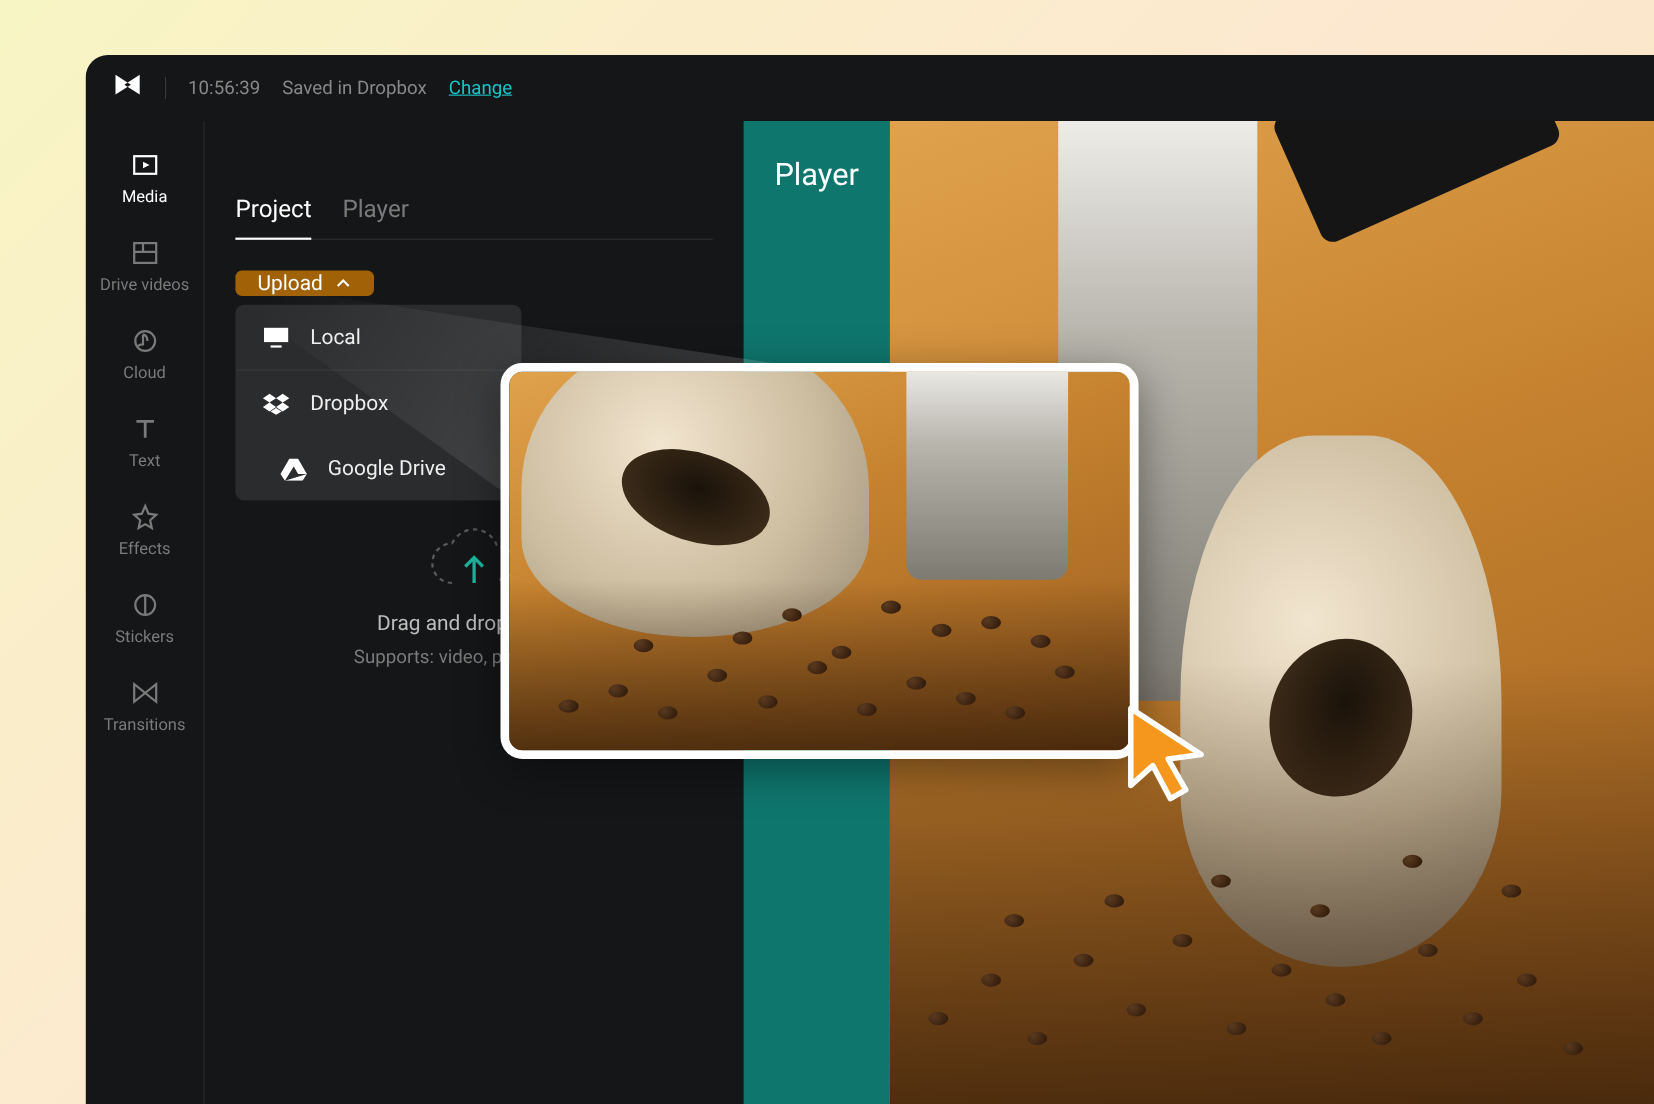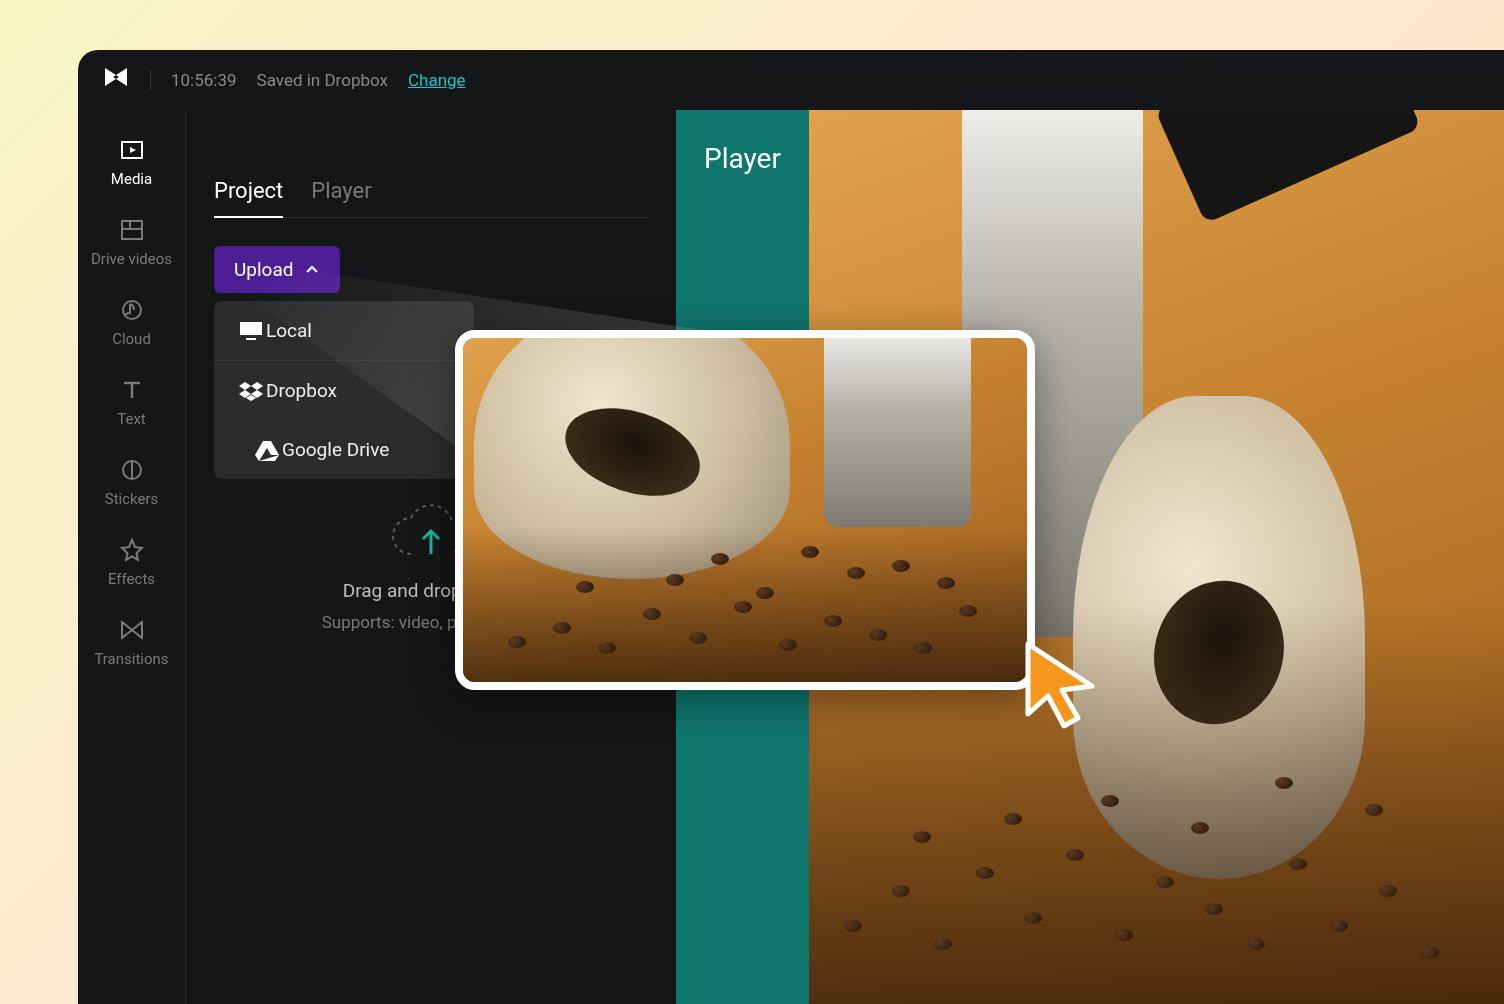--- a/index.html
+++ b/index.html
@@ -110,39 +110,39 @@
   bottom: -1px;
   left: 0;
   right: 0;
   height: 2px;
   background: #fff;
 }
 .upload-btn {
   display: inline-flex;
   align-items: center;
   gap: 10px;
-  background: #4c1d95;
+  background: #a16207;
   color: #fff;
   font-size: 19px;
-  padding: 12px 20px;
+  padding: 0 20px;
   border-radius: 6px;
   cursor: pointer;
   width: fit-content;
 }
 .upload-menu {
   margin-top: 8px;
   background: #2b2c2d;
   border-radius: 8px;
   width: 260px;
   overflow: hidden;
 }
 .upload-menu-item {
   display: flex;
   align-items: center;
-  gap: 2px;
+  gap: 18px;
   padding: 18px 24px;
   color: #eee;
   font-size: 19px;
   cursor: pointer;
 }
 .upload-menu-item + .upload-menu-item {
   border-top: 1px solid #3a3a3a;
 }
 .upload-menu-item:nth-child(3) {
   border-top: none;
@@ -294,30 +294,30 @@
         <span>Cloud</span>
       </div>
       <div class="sidebar-item">
         <svg viewBox="0 0 28 28">
             <path d="M6 7 H22 M14 7 V22" stroke="currentColor" stroke-width="2.5" fill="none"></path>
           </svg>
         <span>Text</span>
       </div>
       <div class="sidebar-item">
         <svg viewBox="0 0 28 28">
+            <path d="M14 4 L17 11 L24 12 L18.5 17 L20 24 L14 20.5 L8 24 L9.5 17 L4 12 L11 11 Z" stroke="currentColor" stroke-width="2" fill="none"></path>
+          </svg>
+        <span>Effects</span>
+      </div>
+      <div class="sidebar-item">
+        <svg viewBox="0 0 28 28">
             <circle cx="14" cy="14" r="9" stroke="currentColor" stroke-width="2" fill="none"></circle>
             <line x1="14" y1="5" x2="14" y2="23" stroke="currentColor" stroke-width="2"></line>
           </svg>
         <span>Stickers</span>
-      </div>
-      <div class="sidebar-item">
-        <svg viewBox="0 0 28 28">
-            <path d="M14 4 L17 11 L24 12 L18.5 17 L20 24 L14 20.5 L8 24 L9.5 17 L4 12 L11 11 Z" stroke="currentColor" stroke-width="2" fill="none"></path>
-          </svg>
-        <span>Effects</span>
       </div>
       <div class="sidebar-item">
         <svg viewBox="0 0 28 28">
             <path d="M4 6 L14 14 L4 22 Z M24 6 L14 14 L24 22 Z" stroke="currentColor" stroke-width="2" fill="none"></path>
           </svg>
         <span>Transitions</span>
       </div>
     </div>
 
     <div class="main">

